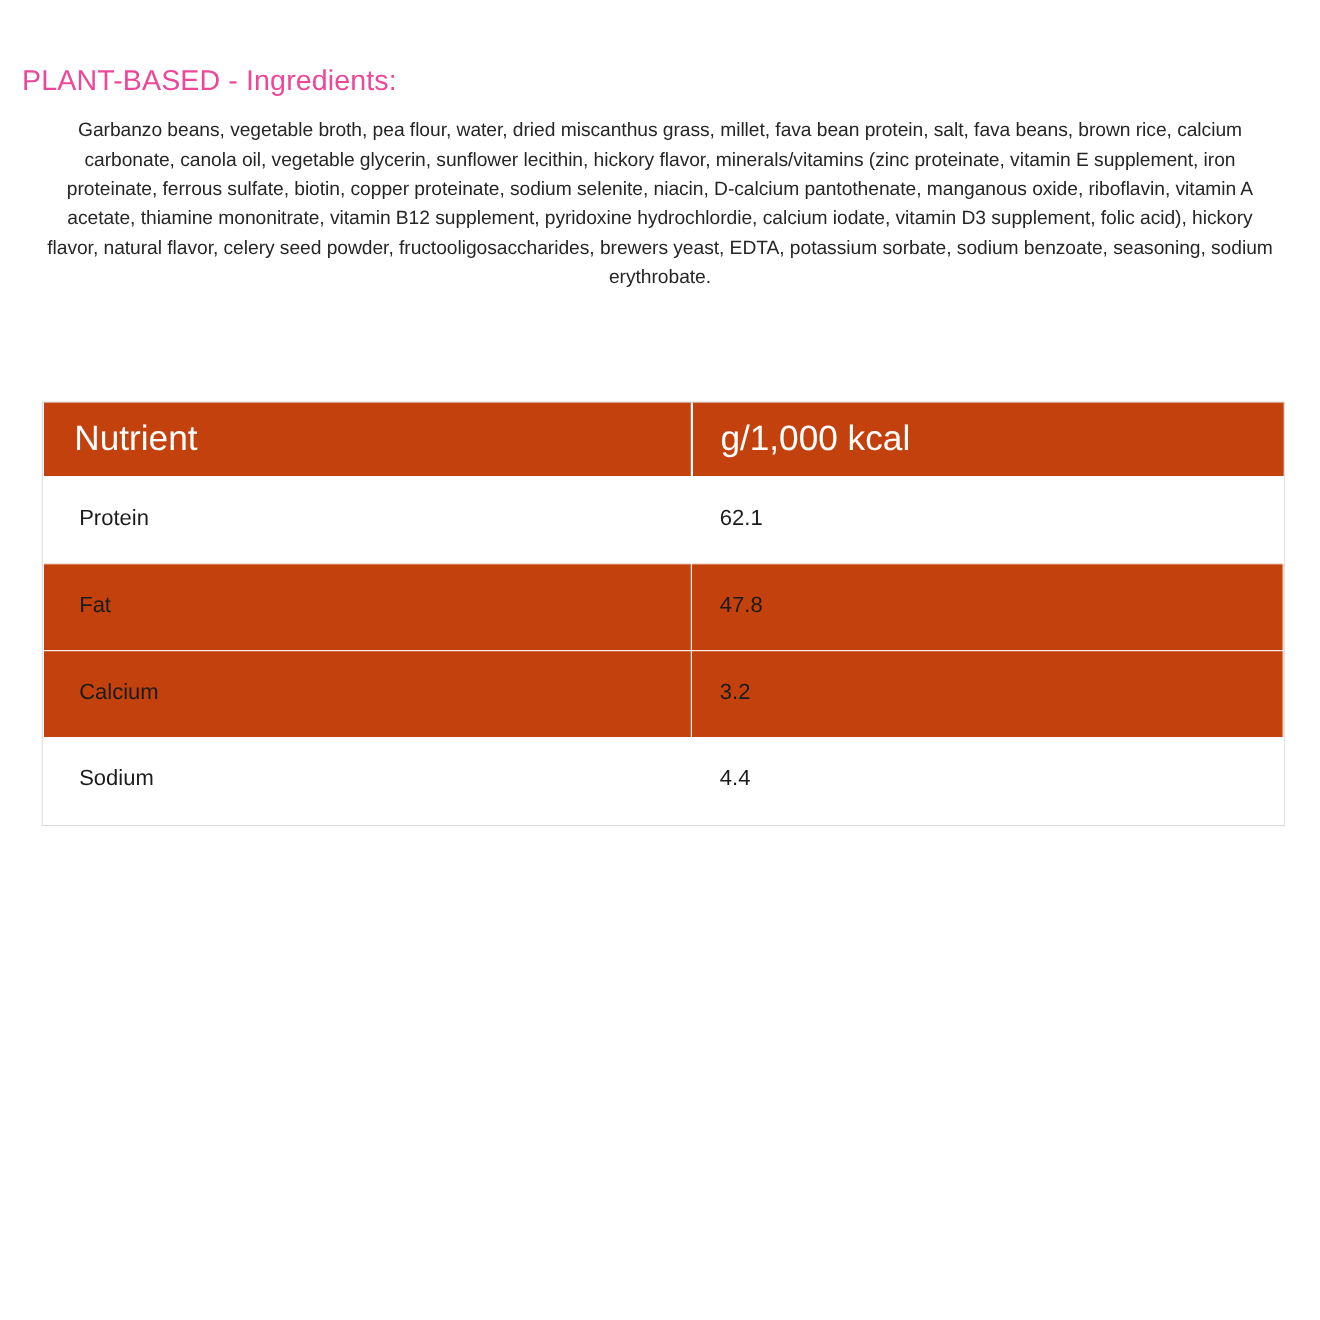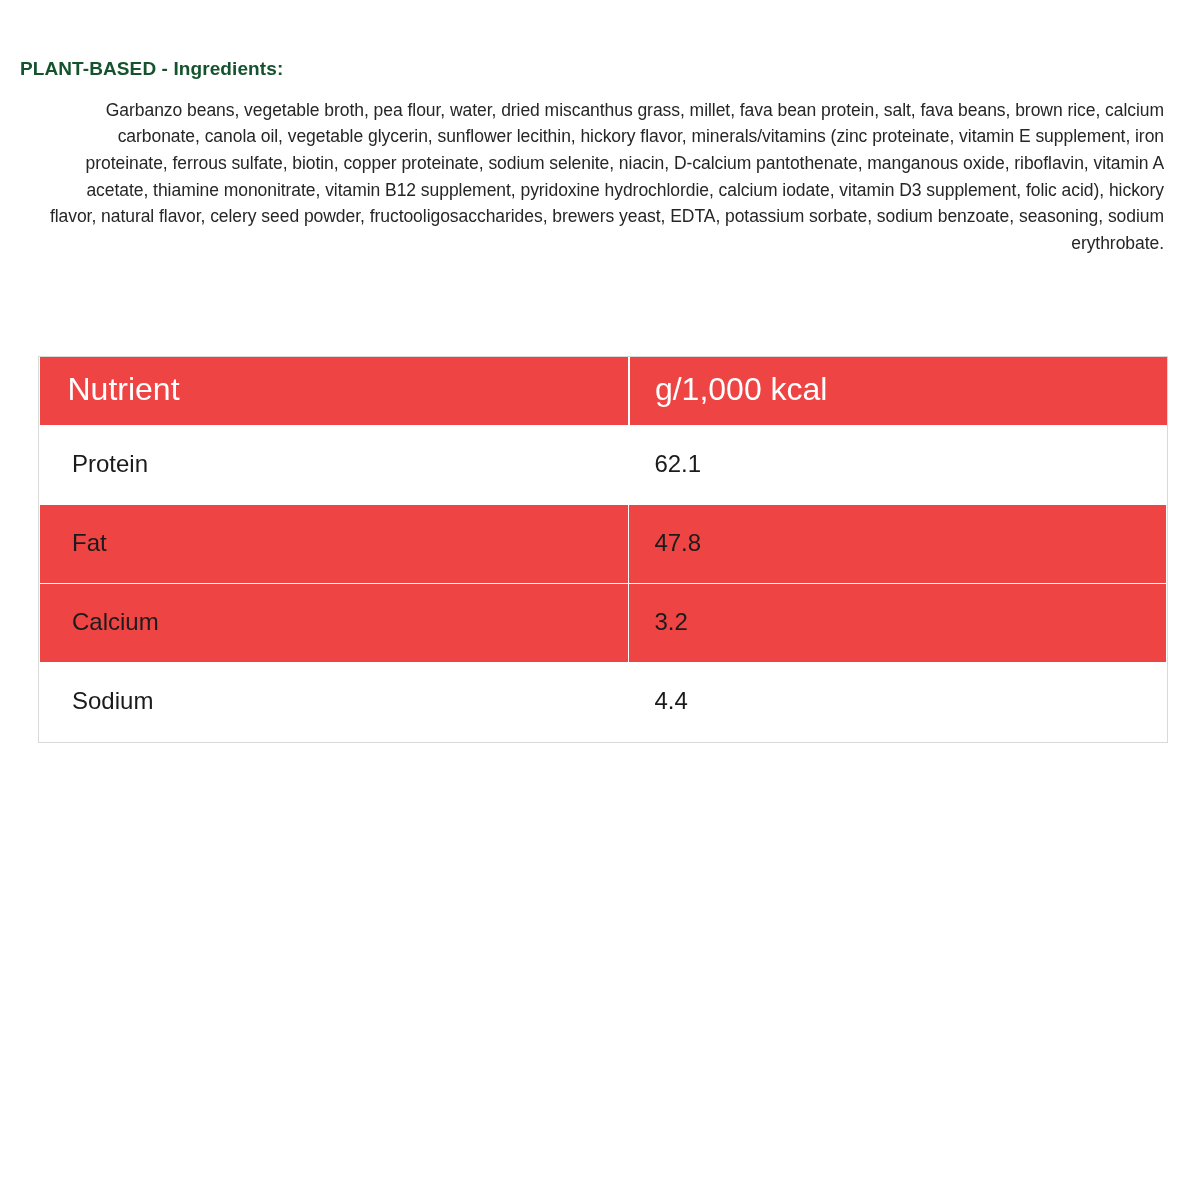--- a/index.html
+++ b/index.html
@@ -22,88 +22,88 @@
     height: 1200px;
     padding: 58px 20px 0 20px;
   }
 
   .ingredients-block {
     margin: 0 0 0 0;
     padding: 0;
   }
 
   .ingredients-heading {
-    font-size: 19px;
-    font-weight: bold;
-    color: #14532d;
+    font-size: 26px;
+    font-weight: normal;
+    color: #ec4899;
     letter-spacing: 0.1px;
     margin: 0 0 9px 0;
     line-height: 1.2;
   }
 
   .ingredients-body {
     font-size: 17.5px;
     line-height: 1.52;
     color: #262626;
     max-width: 1164px;
     margin: 16px;
-    text-align: right;
+    text-align: center;
     letter-spacing: -0.05px;
   }
 
   .table-wrap {
     margin-top: 100px;
     width: 1128px;
     margin-left: 18px;
   }
 
   table.nutrient-table {
     border-collapse: collapse;
     width: 100%;
     table-layout: fixed;
   }
 
   table.nutrient-table col.c1 { width: 52.3%; }
   table.nutrient-table col.c2 { width: 47.7%; }
 
   table.nutrient-table thead th {
-    background: #ef4444;
+    background: #c2410c;
     color: #ffffff;
     font-size: 32px;
     font-weight: normal;
     text-align: left;
     padding: 15px 0 17px 28px;
     border-right: 2px solid #ffffff;
     line-height: 1.1;
   }
   table.nutrient-table thead th:last-child {
     border-right: none;
     padding-left: 25px;
     margin-top: 24px;
   }
 
   table.nutrient-table tbody td {
-    font-size: 24px;
+    font-size: 20px;
     font-weight: normal;
     color: #1b1b1b;
     padding: 13px 0 15px 32px;
     border: 1px solid #ffffff;
     line-height: 1.15;
     vertical-align: middle;
     height: 50px;
   }
   table.nutrient-table tbody td.value {
     padding-left: 25px;
   }
 
   table.nutrient-table tbody tr.odd td {
     background: #ffffff;
   }
   table.nutrient-table tbody tr.even td {
-    background: #ef4444;
+    background: #c2410c;
   }
 
   
   .table-wrap {
     border: 1px solid #d7dbd7;
   }
 </style>
 </head>
 <body>
 

